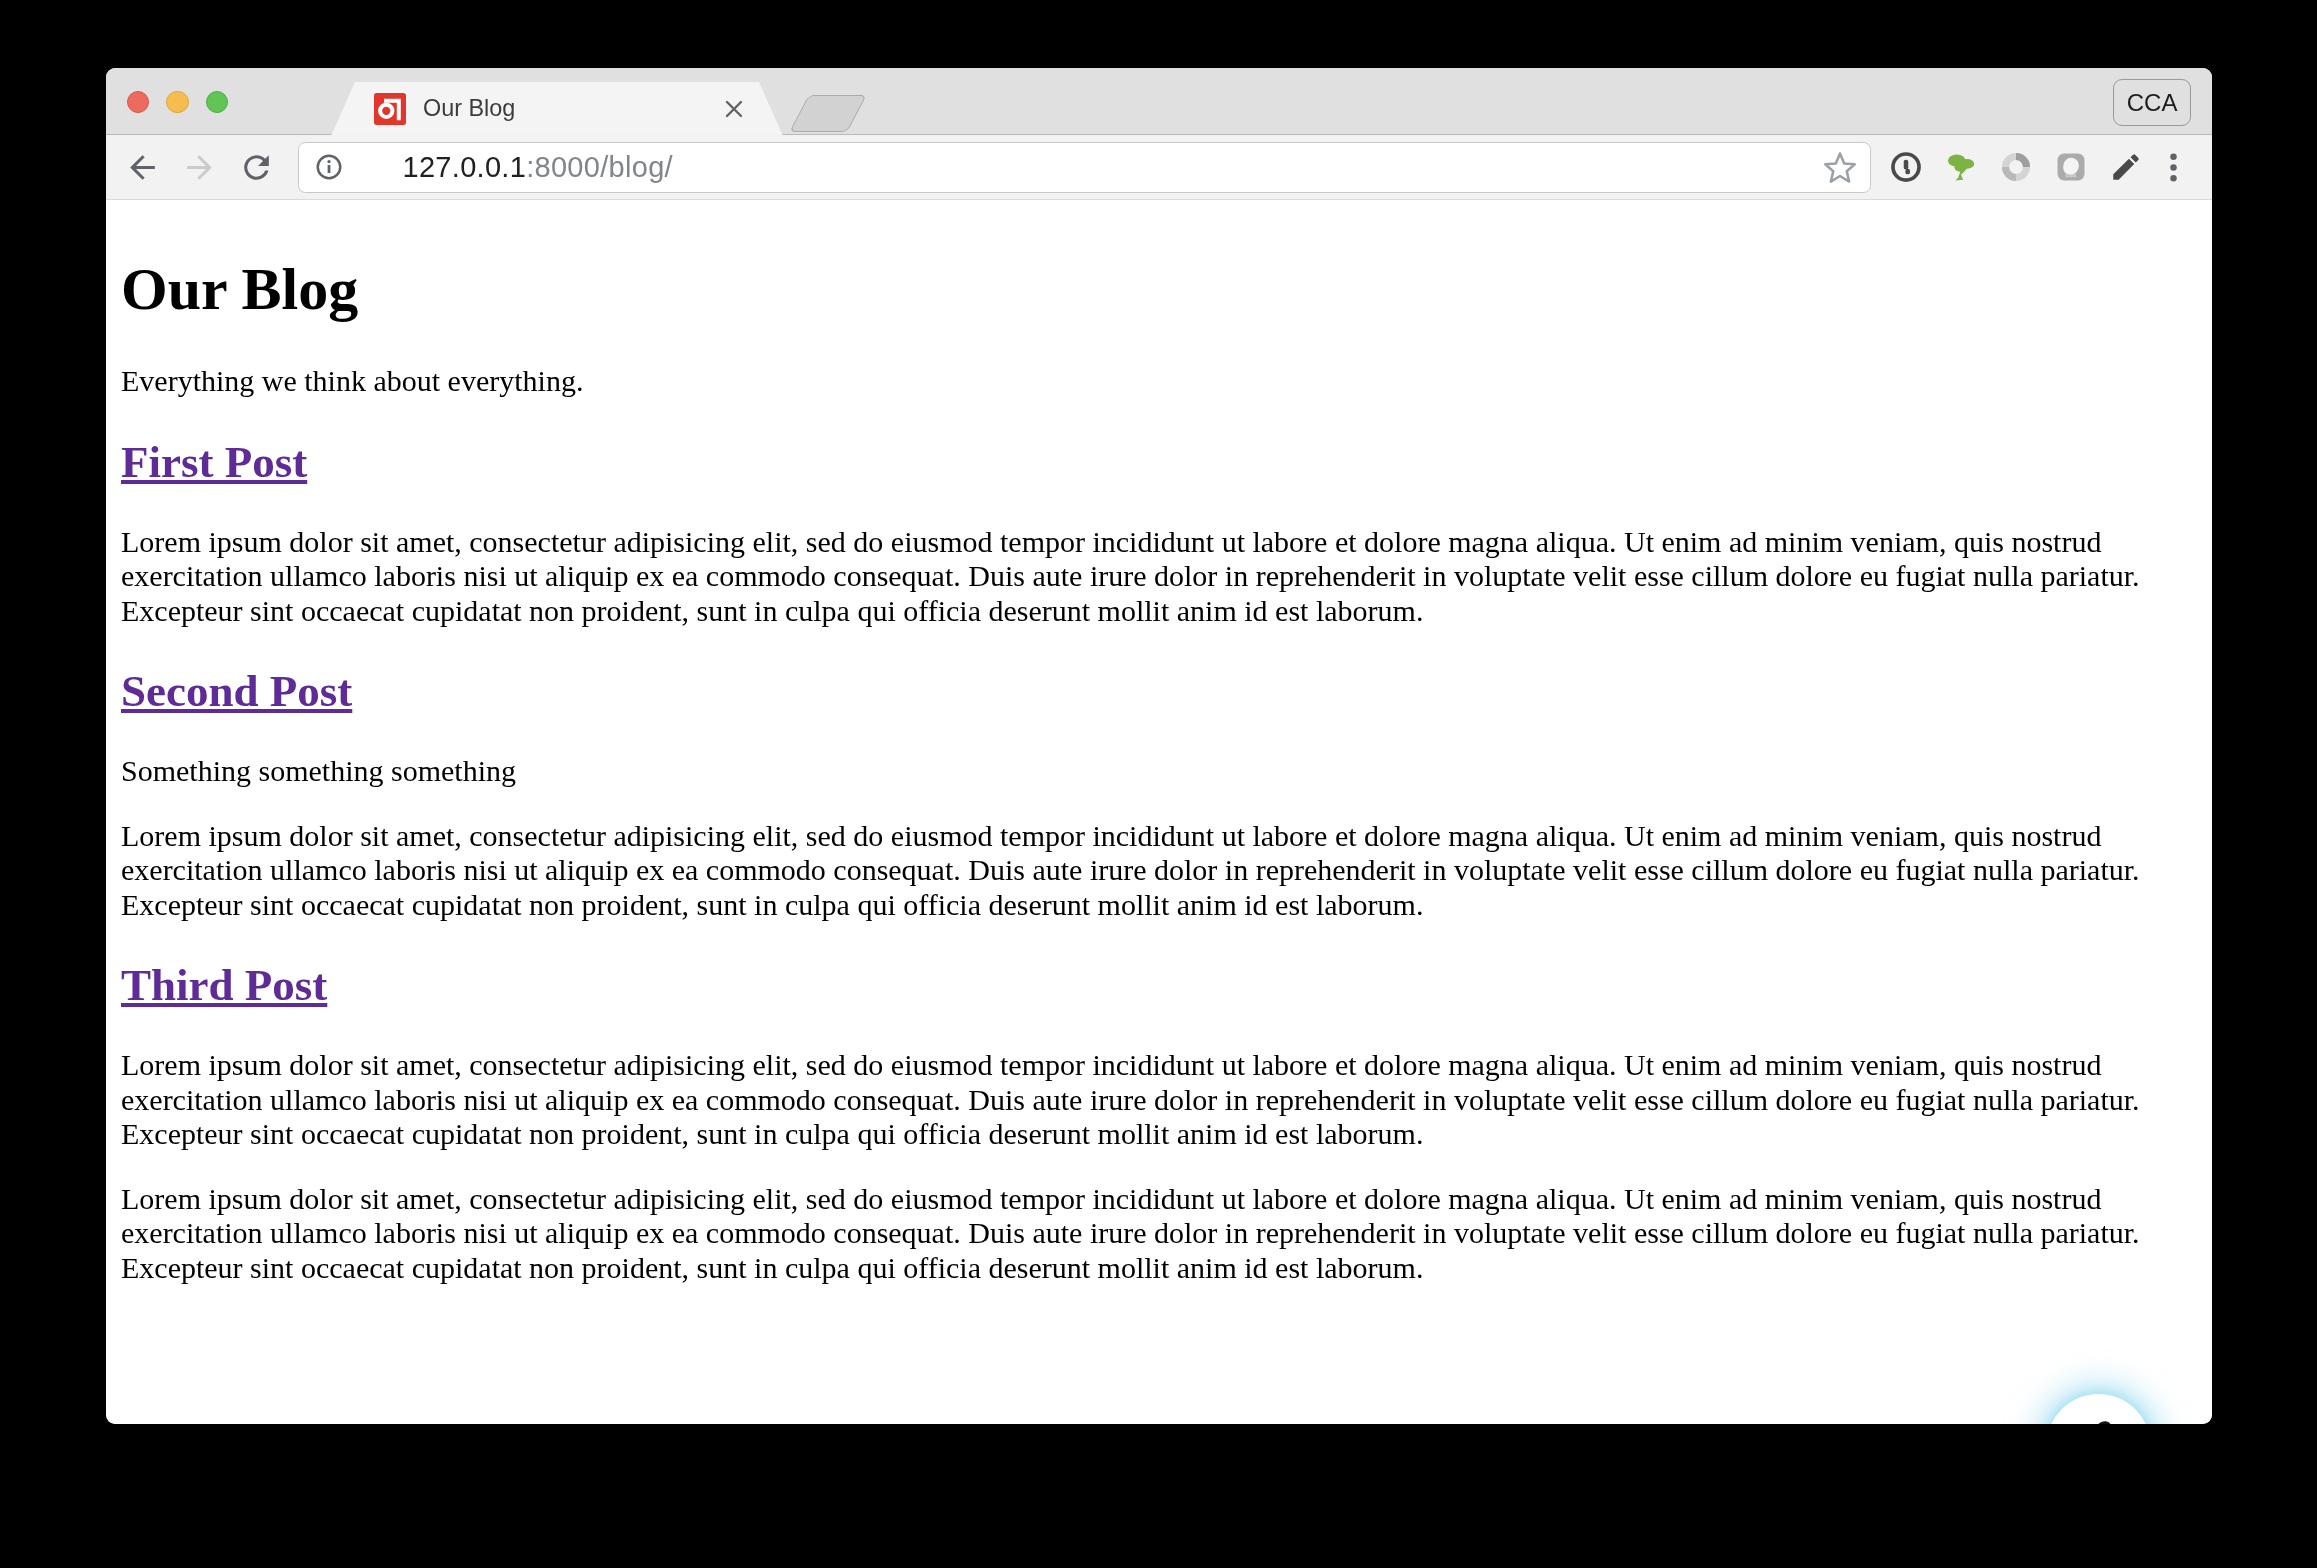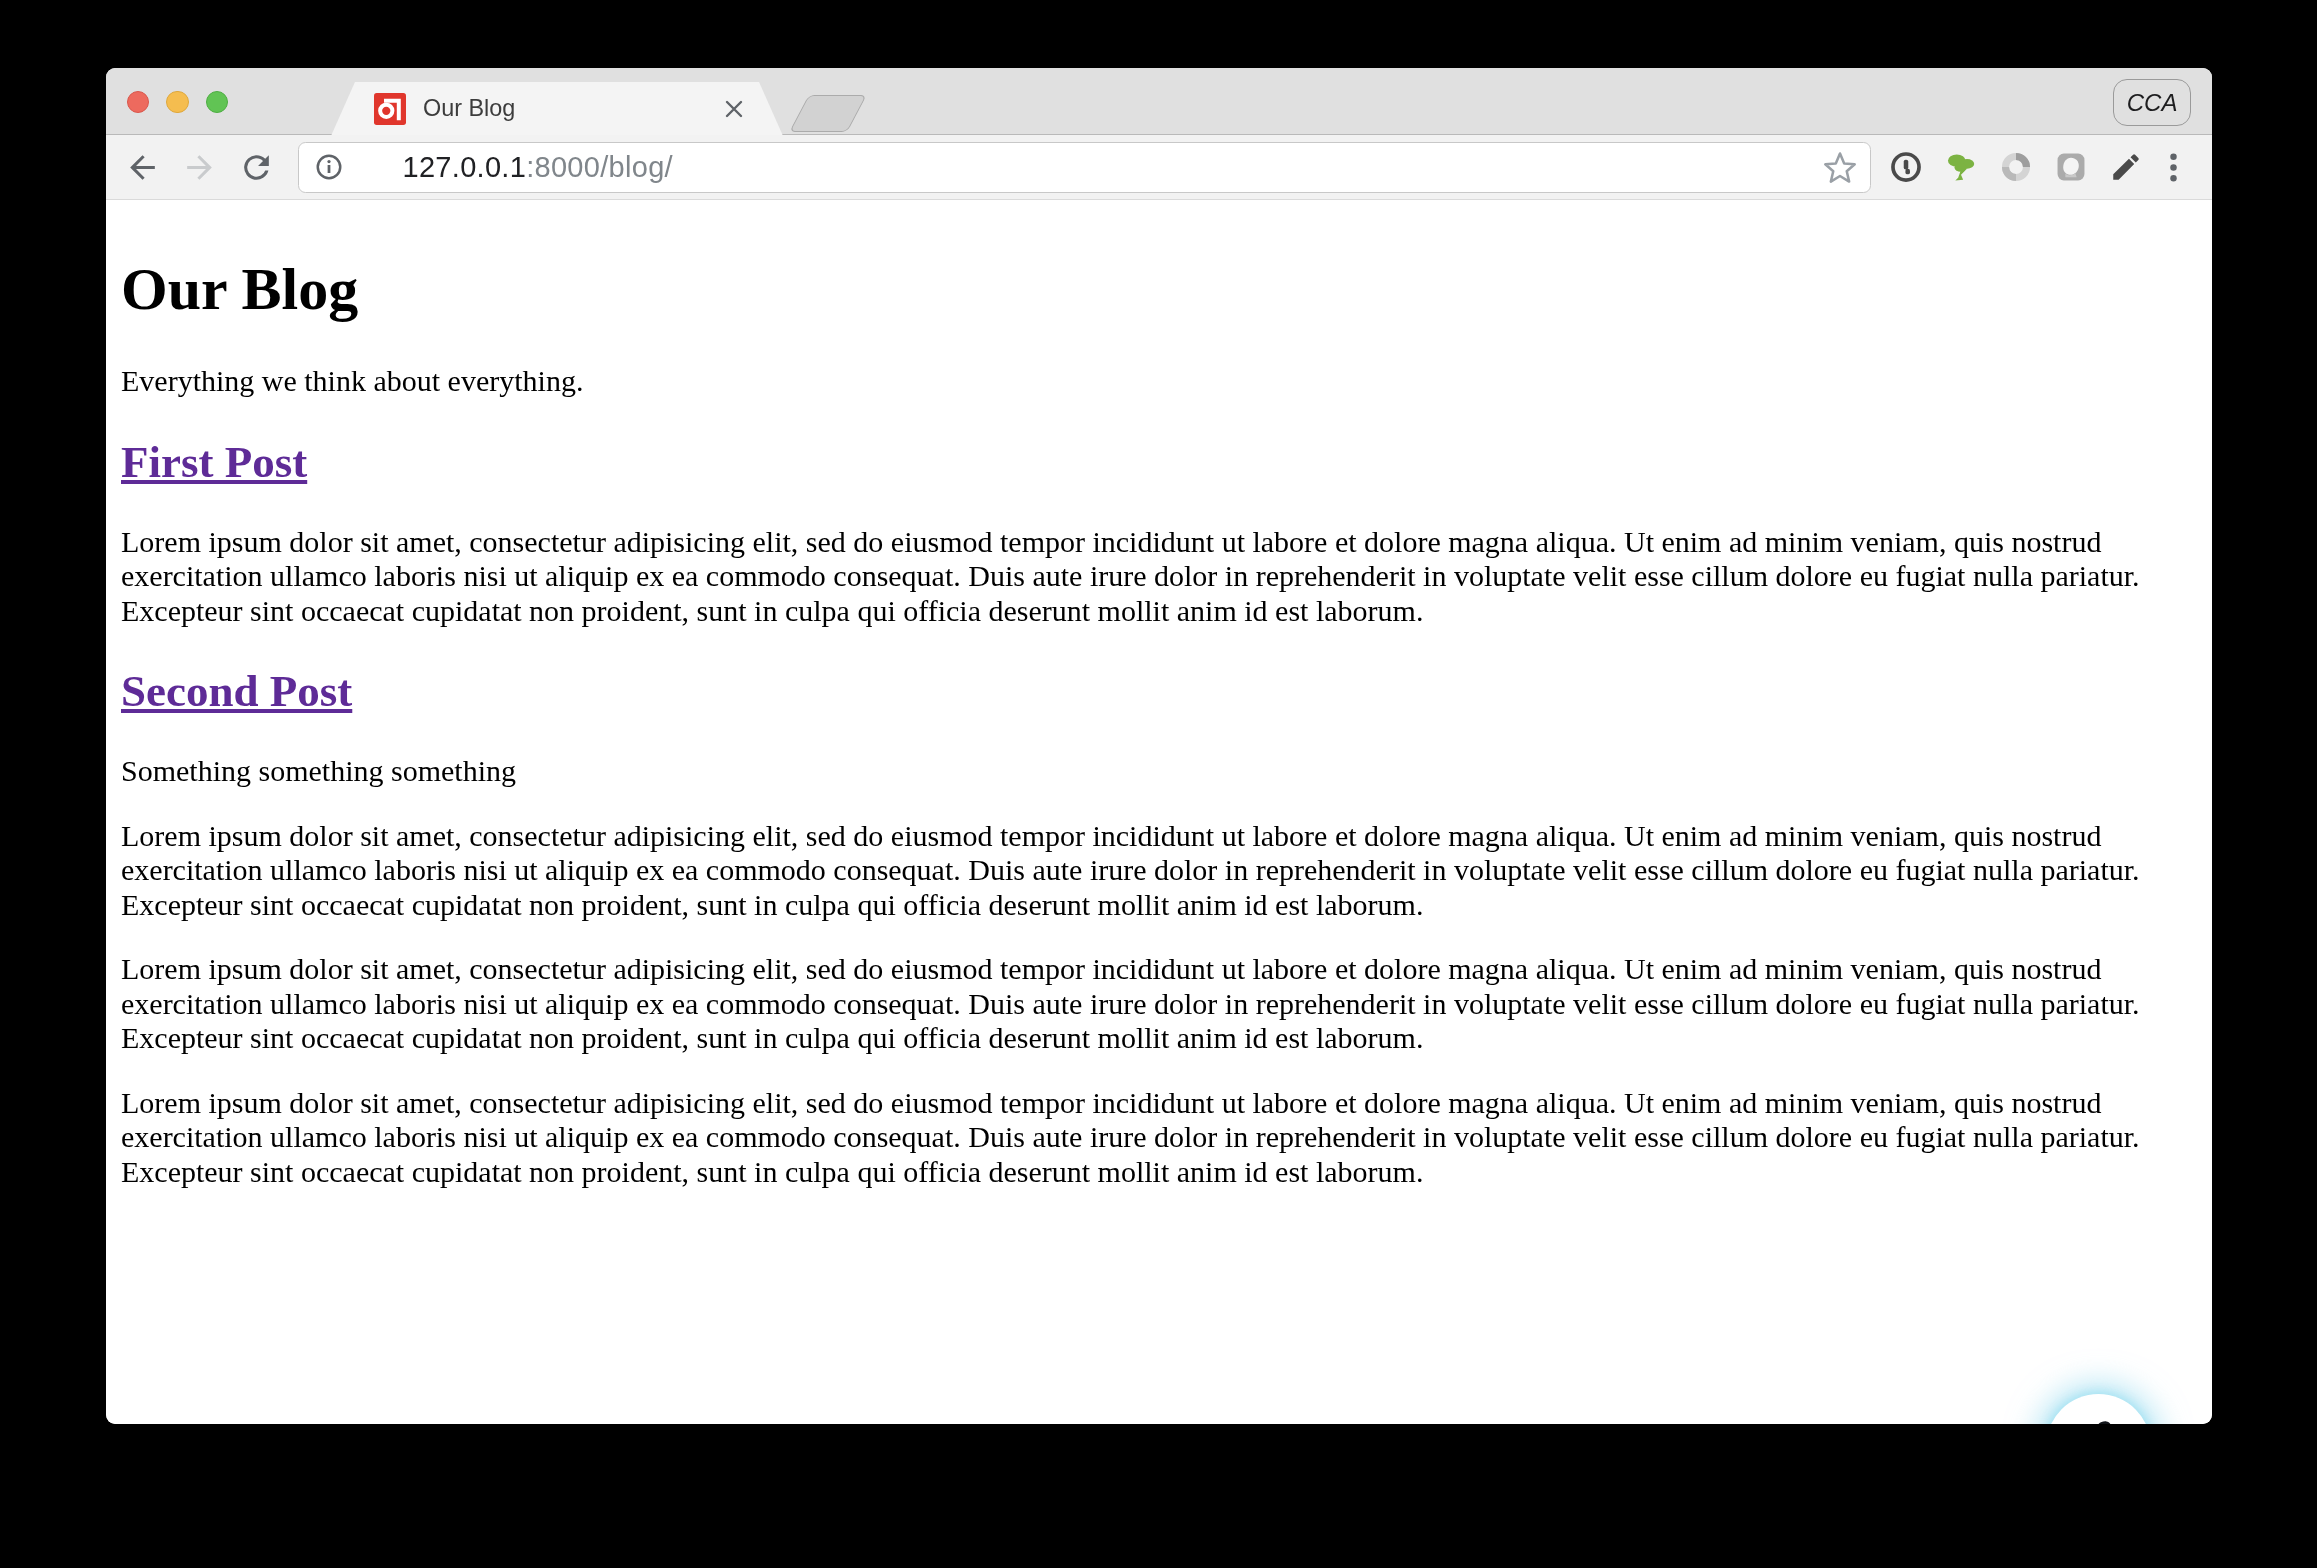--- a/index.html
+++ b/index.html
@@ -26,24 +26,24 @@
   .tab-title { font-size:23.4px; color:#3C3C3C; margin-left:17px; flex:1;
                white-space:nowrap; overflow:hidden; }
   .favicon { width:32px; height:32px; flex:0 0 auto; }
   .tab-close { width:24px; height:24px; flex:0 0 auto; }
 
   .newtab-stub { position:absolute; left:693px; top:27px; width:58px; height:37px;
                  background:#D2D2D2; border:1.9px solid #ABABAB; border-radius:5.6px;
                  transform:skewX(-28deg); }
 
   .profile-badge { position:absolute; right:20.6px; top:11.2px; height:47px; min-width:77px;
-                   border:1.9px solid #9A9A9A; border-radius:14px; background:transparent;
+                   border:1.9px solid #9A9A9A; border-radius:9px; background:transparent;
                    font-size:24px; color:#1d1d1f; display:flex; align-items:center;
                    justify-content:center; padding:0 13px;
-                   font-family:"Liberation Sans", sans-serif;font-style:italic; }
+                   font-family:"Liberation Sans", sans-serif; }
 
   
   .toolbar { position:relative; height:65px; background:#F2F2F2;
              border-bottom:1.9px solid #DADADA; display:flex; align-items:center; }
   .navbtn { width:41px; height:41px; display:flex; align-items:center; justify-content:center; }
   .navbtn svg { width:37px; height:37px; }
   .btn-back { margin-left:17px; }
   .btn-forward { margin-left:17px; }
   .btn-reload { margin-left:17px; }
 
@@ -202,20 +202,21 @@
     <p>Lorem ipsum dolor sit amet, consectetur adipisicing elit, sed do eiusmod tempor incididunt ut labore et dolore magna aliqua. Ut enim ad minim veniam, quis nostrud exercitation ullamco laboris nisi ut aliquip ex ea commodo consequat. Duis aute irure dolor in reprehenderit in voluptate velit esse cillum dolore eu fugiat nulla pariatur. Excepteur sint occaecat cupidatat non proident, sunt in culpa qui officia deserunt mollit anim id est laborum.</p>
   </section>
 
   <section>
     <h2><a href="#">Second Post</a></h2>
     <p>Something something something</p>
     <p>Lorem ipsum dolor sit amet, consectetur adipisicing elit, sed do eiusmod tempor incididunt ut labore et dolore magna aliqua. Ut enim ad minim veniam, quis nostrud exercitation ullamco laboris nisi ut aliquip ex ea commodo consequat. Duis aute irure dolor in reprehenderit in voluptate velit esse cillum dolore eu fugiat nulla pariatur. Excepteur sint occaecat cupidatat non proident, sunt in culpa qui officia deserunt mollit anim id est laborum.</p>
   </section>
 
   <section>
+    <h2><a href="#">Third Post</a></h2>
     <p>Lorem ipsum dolor sit amet, consectetur adipisicing elit, sed do eiusmod tempor incididunt ut labore et dolore magna aliqua. Ut enim ad minim veniam, quis nostrud exercitation ullamco laboris nisi ut aliquip ex ea commodo consequat. Duis aute irure dolor in reprehenderit in voluptate velit esse cillum dolore eu fugiat nulla pariatur. Excepteur sint occaecat cupidatat non proident, sunt in culpa qui officia deserunt mollit anim id est laborum.</p>
             <p>Lorem ipsum dolor sit amet, consectetur adipisicing elit, sed do eiusmod tempor incididunt ut labore et dolore magna aliqua. Ut enim ad minim veniam, quis nostrud exercitation ullamco laboris nisi ut aliquip ex ea commodo consequat. Duis aute irure dolor in reprehenderit in voluptate velit esse cillum dolore eu fugiat nulla pariatur. Excepteur sint occaecat cupidatat non proident, sunt in culpa qui officia deserunt mollit anim id est laborum.</p>
   </section>
 </div>
     </div>
 
     <div class="bird-fab">
       <span>
       <svg viewBox="0 0 100 100">
         <path d="M62 12 C53 11 46 17 44 25 C36 29 30 39 30 50 C30 61 36 69 44 73 L25 97 L34 99 L52 75 C63 77 72 70 74 60 C76 51 73 43 67 38 C70 34 71 29 70 25 L79 23 L69 18 C68 14 65 12 62 12 Z" fill="#12151a"></path>

